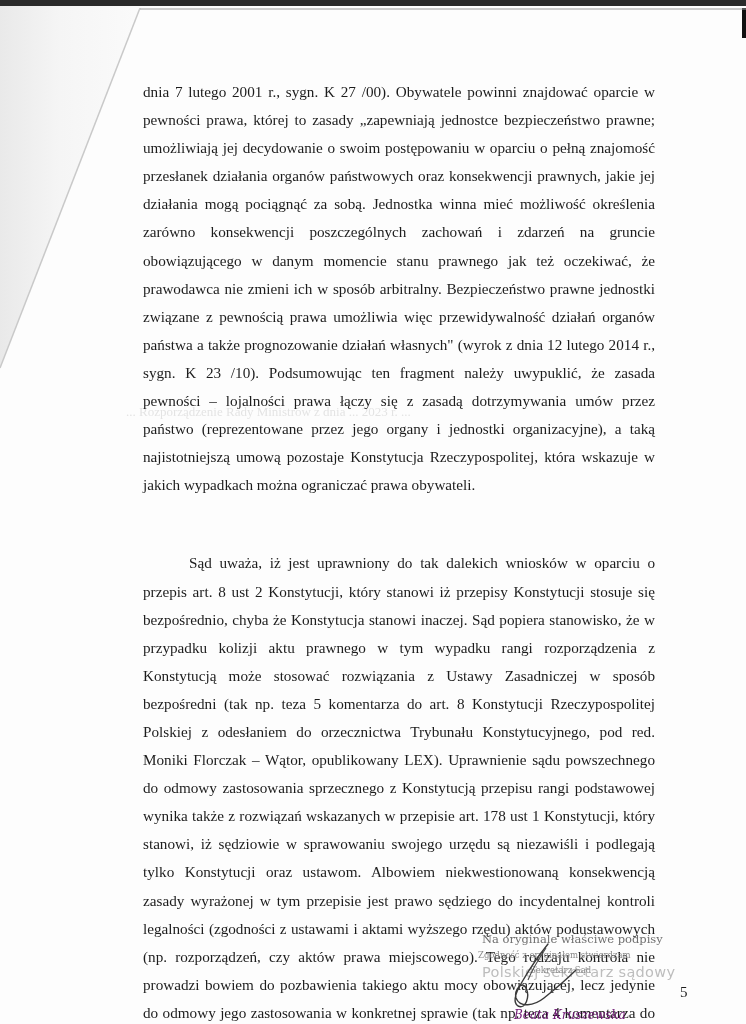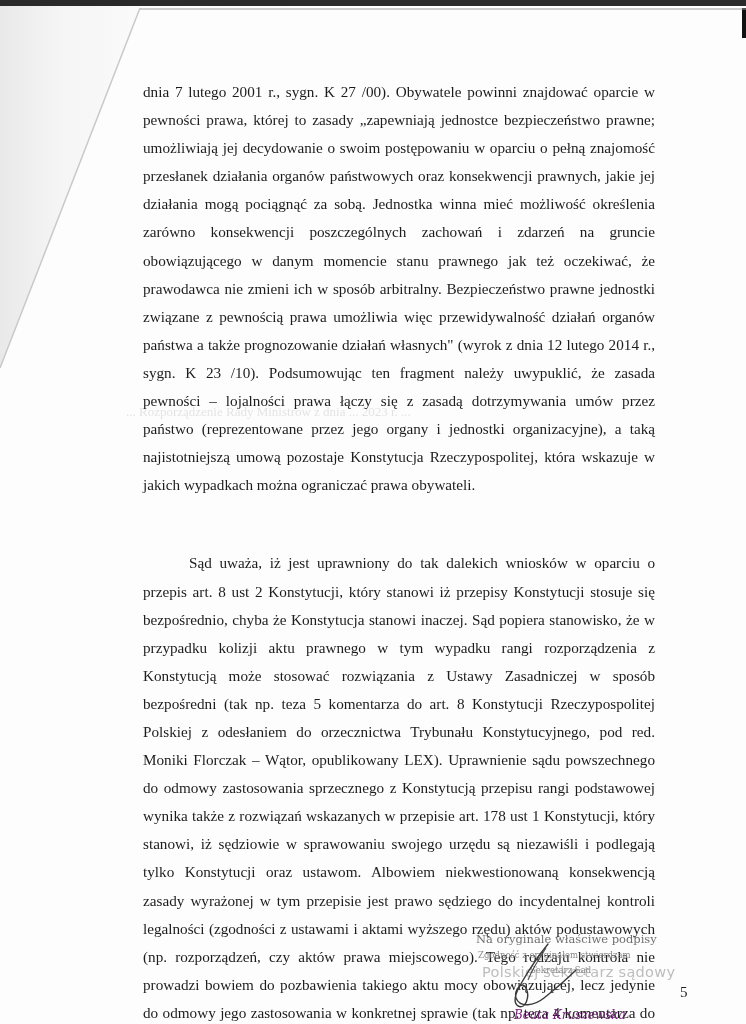--- a/index.html
+++ b/index.html
@@ -72,21 +72,21 @@
       white-space: nowrap;
     }
     .stamp {
       position: absolute;
       left: 466px;
       top: 932px;
       width: 230px;
       color: #8a8a8a;
       font-family: "DejaVu Serif", serif;
     }
-    .stamp-line1 { font-size: 11.5px; position: absolute; left: 10px; top: 0; white-space: nowrap; color:#6f6f6f;}
+    .stamp-line1 { font-size: 11.5px; position: absolute; left: 16px; top: 0; white-space: nowrap; color:#6f6f6f;}
     .stamp-line2 { font-size: 8.5px; position: absolute; left: 12px; top: 18px; white-space: nowrap; color:#8a8a8a;}
     .stamp-line3 { font-size: 14.5px; position: absolute; left: 16px; top: 32px; white-space: nowrap; color:#bdbdbd; font-family:"DejaVu Sans", sans-serif; letter-spacing: 0.3px;}
     .stamp-line3b { font-size: 8.5px; position: absolute; left: 64px; top: 33px; white-space: nowrap; color:#8c8c8c;}
     .stamp-name { font-size: 12px; position: absolute; left: 48px; top: 76px; white-space: nowrap; color:#701a75; font-style: italic;}
     .signature {
       position: absolute;
       left: 500px;
       top: 940px;
       width: 80px;
       height: 75px;

